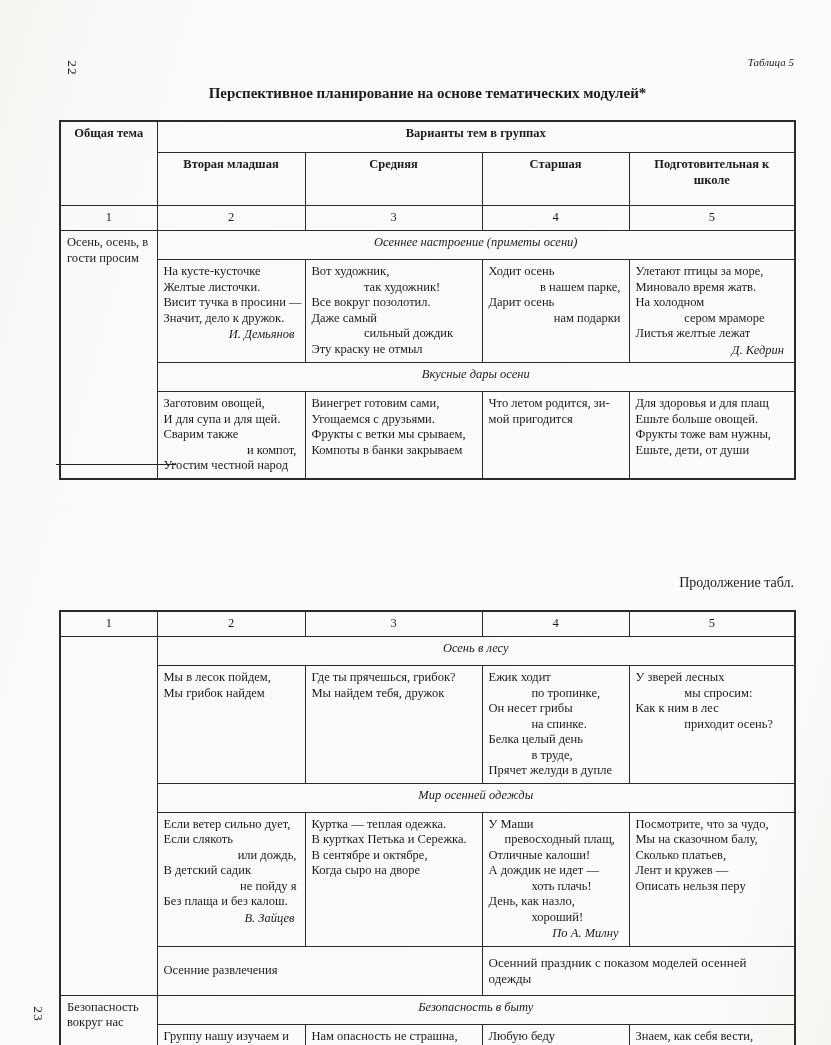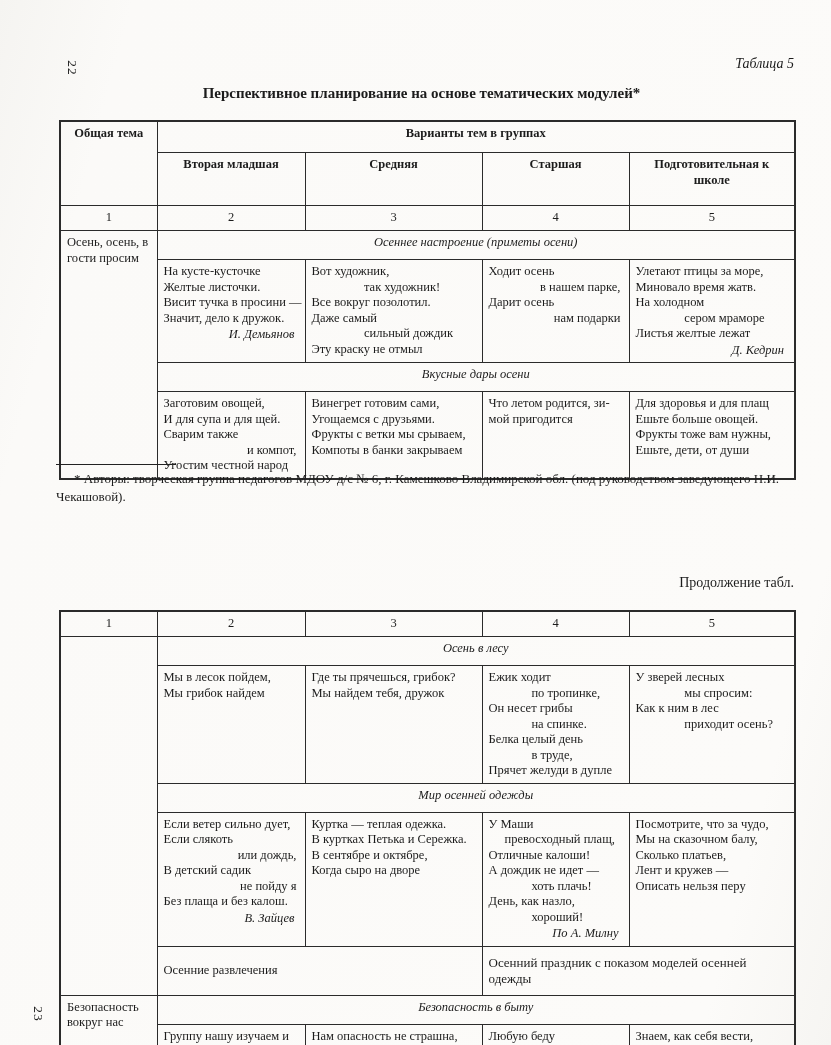--- a/index.html
+++ b/index.html
@@ -6,22 +6,22 @@
   body{background:#e9e9e7;font-family:"Liberation Serif", serif;}
   .page{
     position:relative;width:831px;height:1045px;margin:0 auto;
     background:linear-gradient(105deg,#f5f4f1 0%,#fbfaf8 12%,#fcfbf9 88%,#f6f5f2 100%);
     color:#1c1c1c;overflow:hidden;
   }
   .rot-num{
     position:absolute;font-size:13.5px;letter-spacing:1px;color:#222;
     transform:rotate(90deg);transform-origin:center;
   }
-  .table-label{position:absolute;left:59px;width:735px;text-align:right;font-style:italic;font-size:14px;}
-  .doc-title{position:absolute;left:54px;width:735px;text-align:center;font-weight:bold;font-size:15px;}
+  .table-label{position:absolute;left:59px;width:735px;text-align:right;font-style:italic;font-size:11px;}
+  .doc-title{position:absolute;left:60px;width:735px;text-align:center;font-weight:bold;font-size:15px;}
   .continuation{position:absolute;left:59px;width:735px;text-align:right;font-size:14px;}
   .footnote-rule{position:absolute;left:56px;width:120px;border-top:1.5px solid #222;height:0;}
   .footnote{position:absolute;left:56px;width:742px;font-size:13px;line-height:1.4;text-indent:18px;}
 
   table.grid{border-collapse:collapse;table-layout:fixed;width:735px;position:absolute;left:59px;
     font-size:12.5px;line-height:15.5px;}
   table.grid{border:2px solid #2b2b2b;}
   table.grid td{border:1px solid #2b2b2b;vertical-align:top;padding:4px 6px;}
   .c1{width:97px}.c2{width:148px}.c3{width:177px}.c4{width:147px}.c5{width:166px}
 
@@ -138,21 +138,20 @@
         <div class="ln">Для здоровья и для плащ</div>
         <div class="ln">Ешьте больше овощей.</div>
         <div class="ln">Фрукты тоже вам нужны,</div>
         <div class="ln">Ешьте, дети, от души</div>
       </td>
     </tr>
   </tbody>
     </table>
 
   <div class="footnote-rule" style="top:464px;"></div>
-  <div class="footnote" style="top:470px;">* Авторы: творческая группа педагогов МДОУ д/с № 6, г. Камешково Владимирской обл. (под руководством заведующего Н.И. Чекашовой).</div>
 
   <div class="continuation" style="top:575px;">Продолжение табл.</div>
 
   <table class="grid" style="top:610px;">
     <colgroup>
         <col class="c1">
         <col class="c2">
         <col class="c3">
         <col class="c4">
         <col class="c5">

